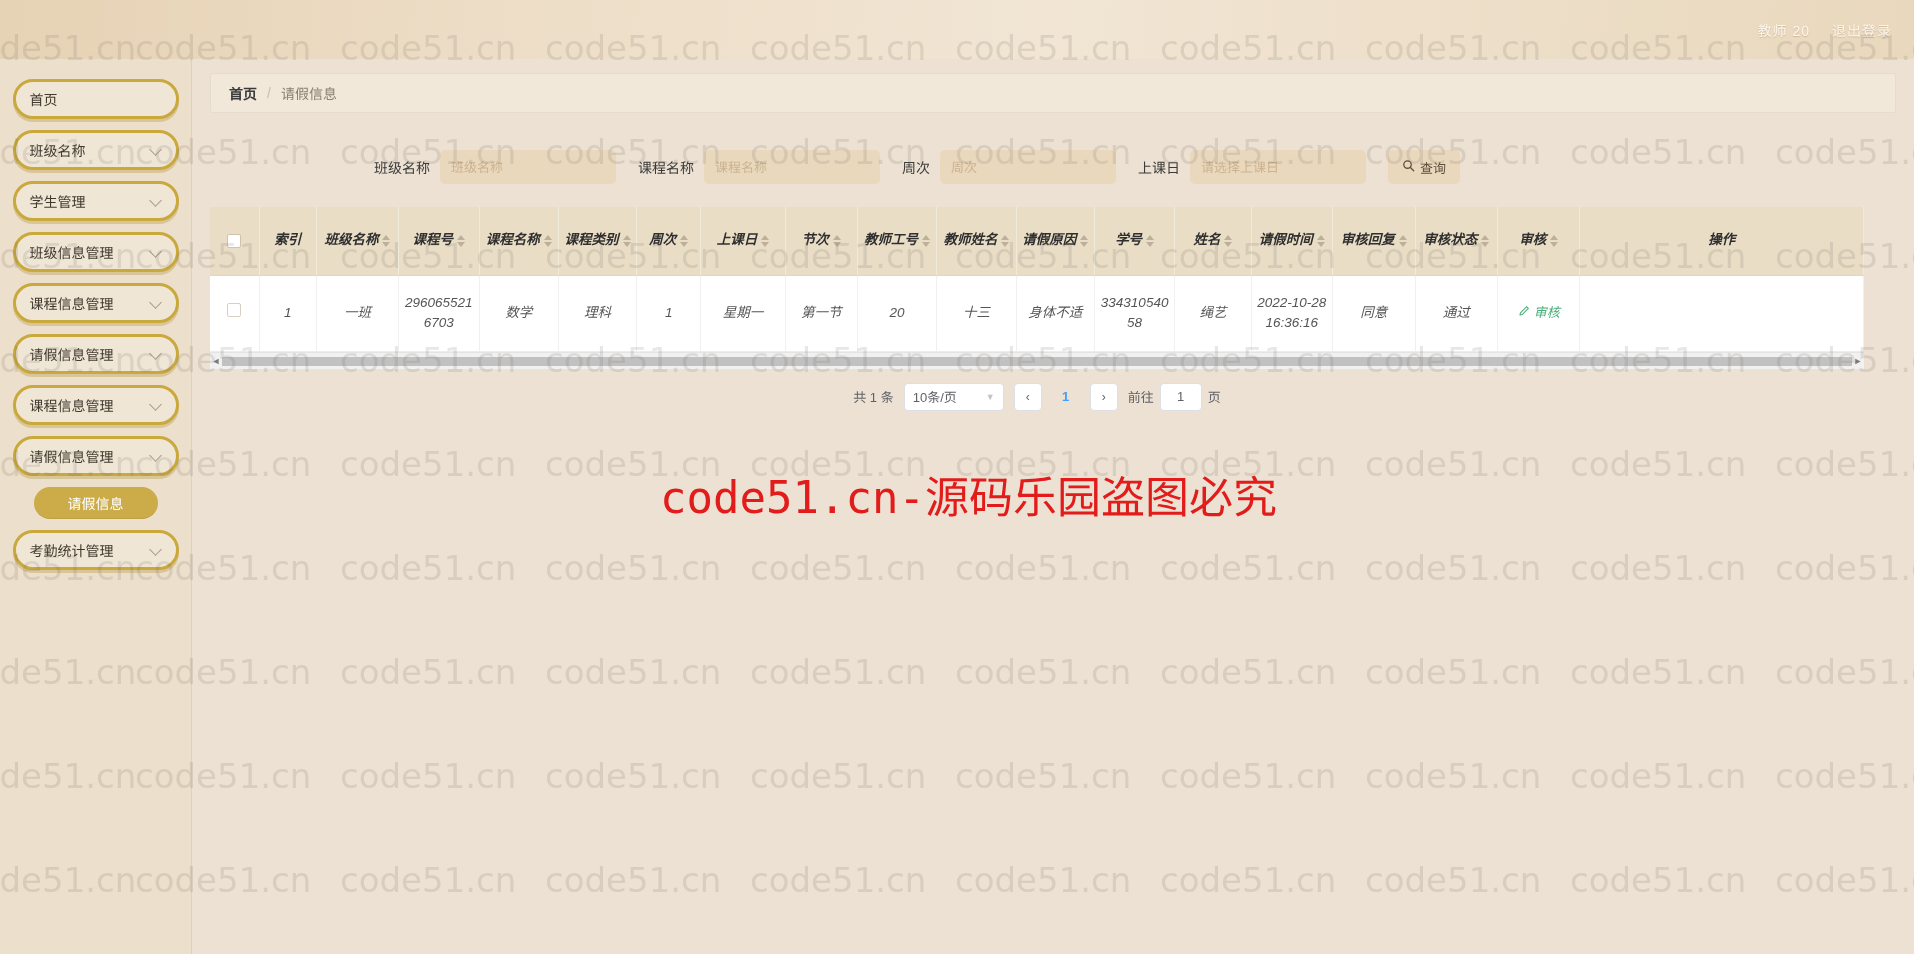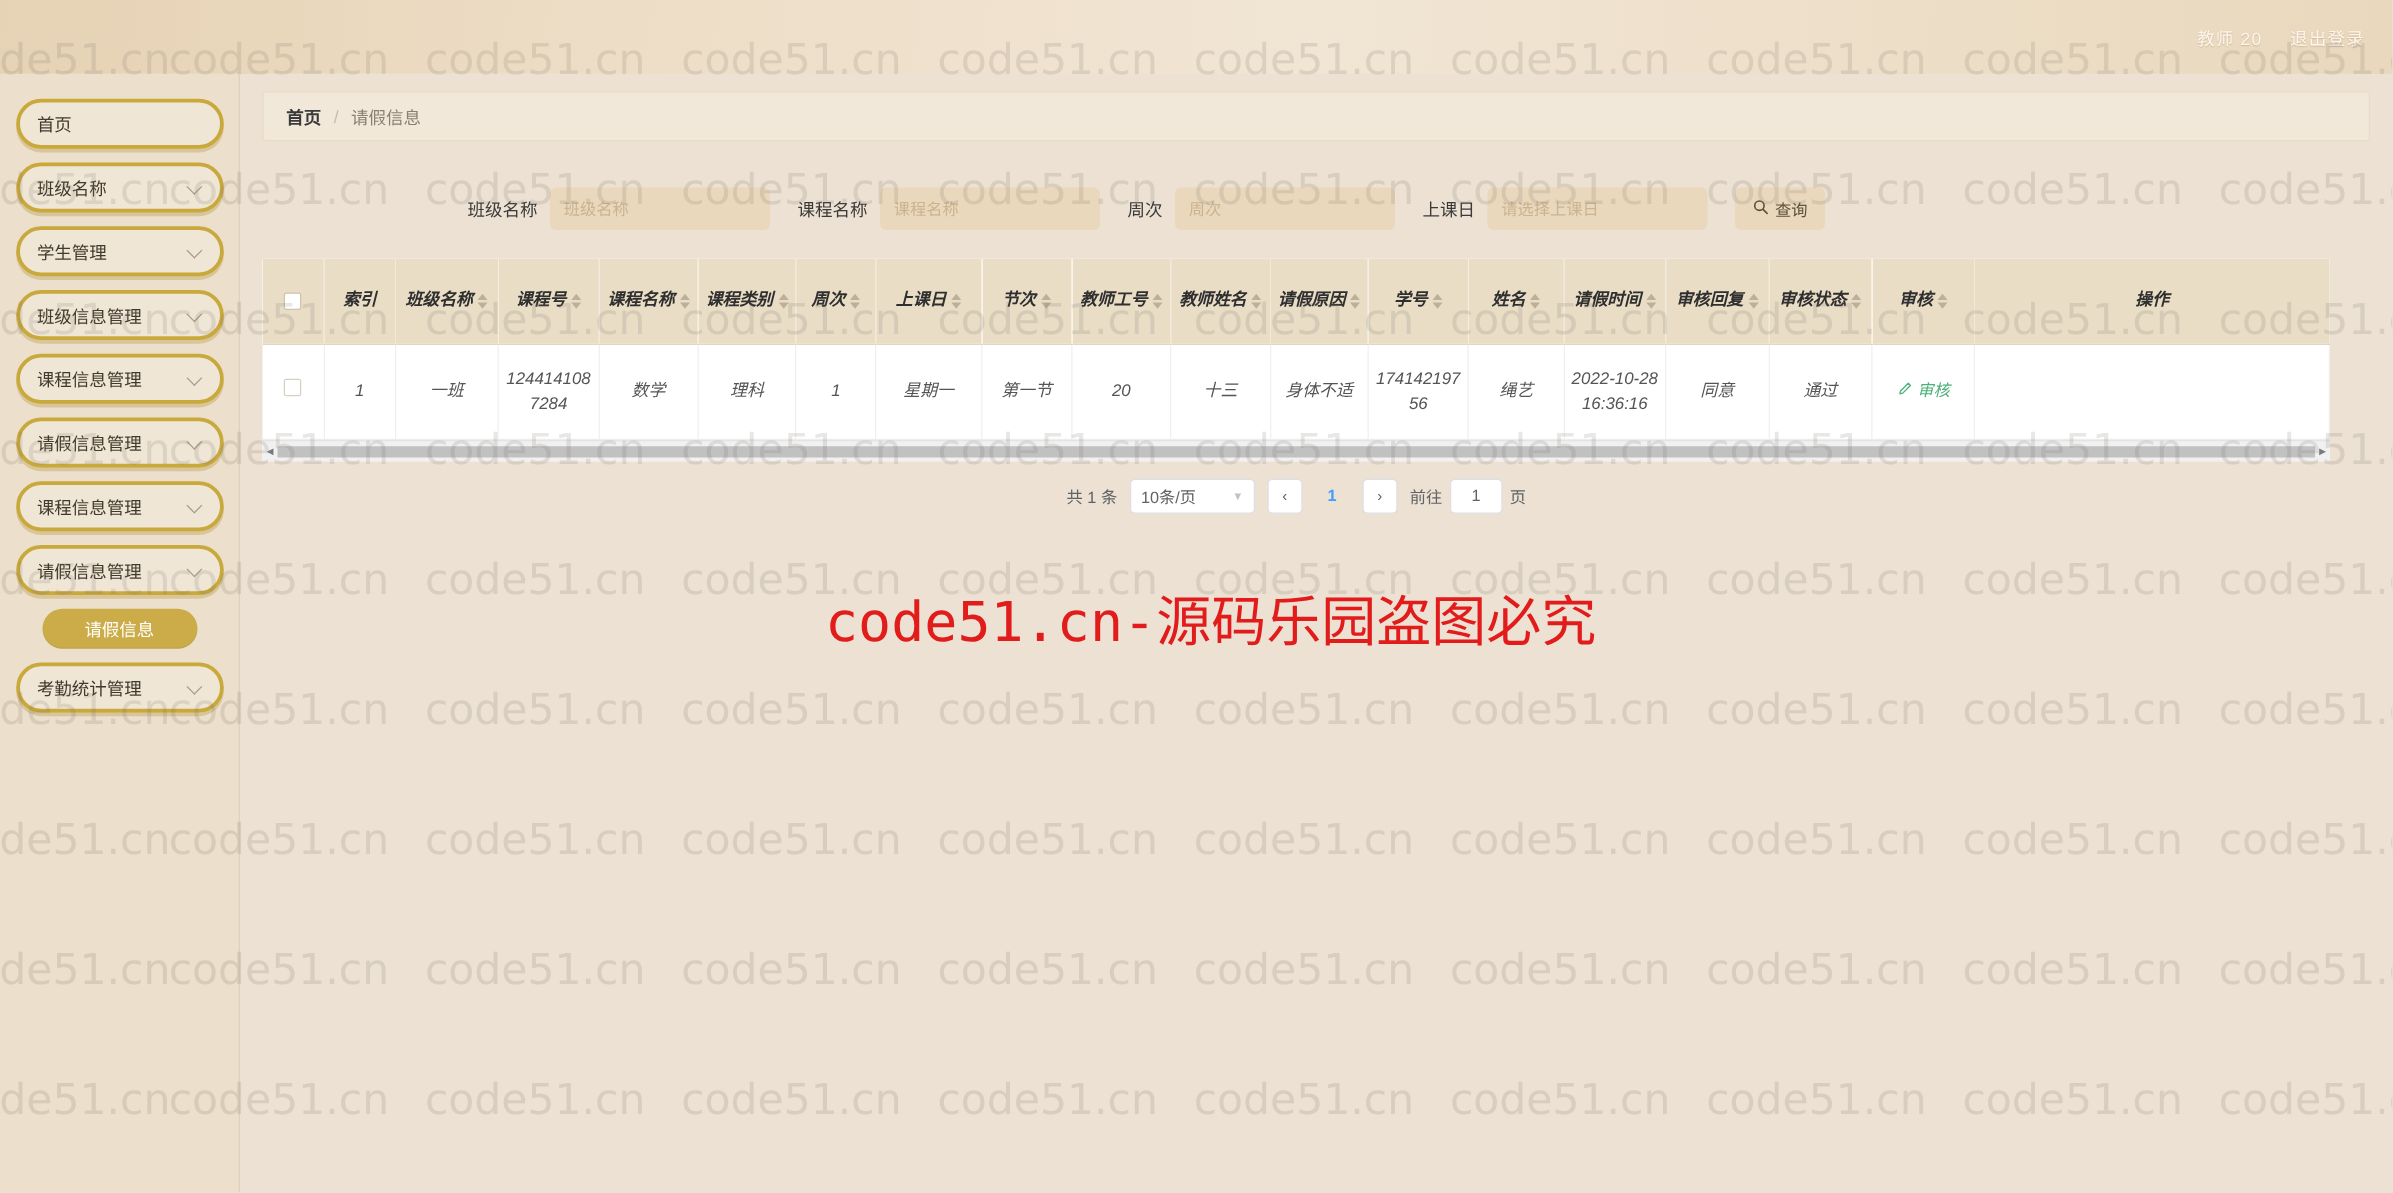--- a/index.html
+++ b/index.html
@@ -549,30 +549,30 @@
                     <span>操作</span>
                   </div>
                 </th>
             </tr>
           </thead>
           <tbody>
             <tr>
               <td><span class="cbox"></span></td>
               <td>1</td>
               <td>一班</td>
-              <td>1244141087284</td>
+              <td>2960655216703</td>
               <td>数学</td>
               <td>理科</td>
               <td>1</td>
               <td>星期一</td>
               <td>第一节</td>
               <td>20</td>
               <td>十三</td>
               <td>身体不适</td>
-              <td>17414219756</td>
+              <td>33431054058</td>
               <td>绳艺</td>
               <td>2022-10-28 16:36:16</td>
               <td>同意</td>
               <td>通过</td>
               <td>
                 <span class="audit-link">
                   <span>
                     <svg viewBox="0 0 16 16" fill="none" stroke="#4cb07a" stroke-width="1.4">
                       <path d="M11.5 2.2l2.3 2.3-8.2 8.2-3 .7.7-3z" stroke-linejoin="round"></path>
                     </svg>

